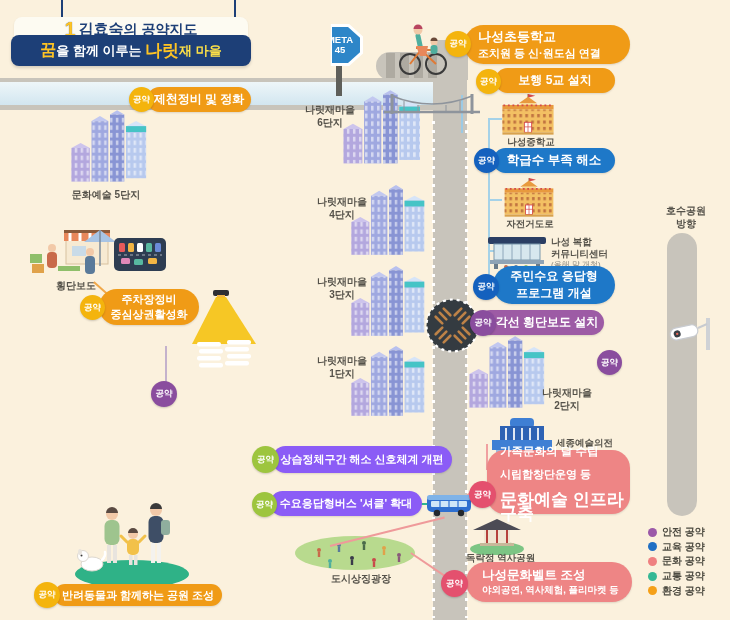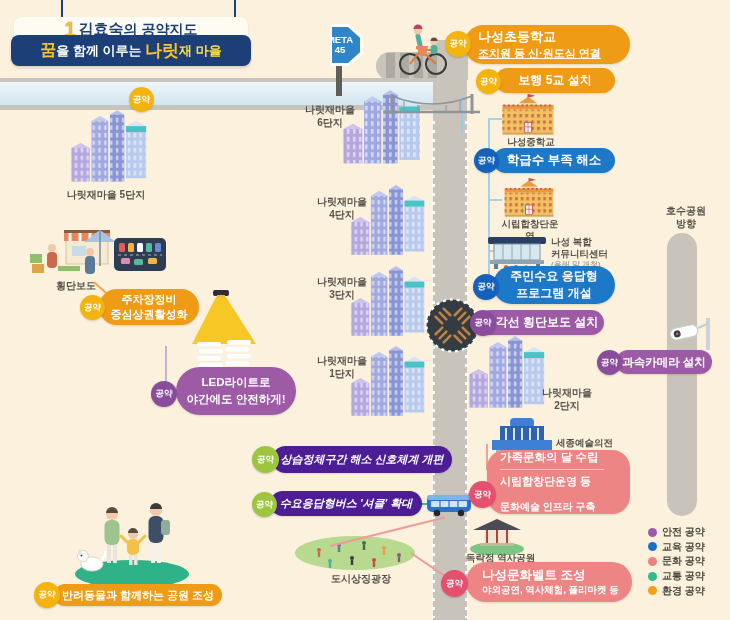--- a/index.html
+++ b/index.html
@@ -1,21 +1,21 @@
 <!DOCTYPE html>
 <html><head>
 <meta charset="utf-8">
 <style>
   html,body{margin:0;padding:0;background:#f3ece0;}
   #canvas{position:relative;width:730px;height:620px;background:#fbf1dd;font-family:"Liberation Sans",sans-serif;overflow:hidden;}
   .abs{position:absolute;}
   .pill{position:absolute;color:#fff;font-weight:bold;display:flex;flex-direction:column;justify-content:center;border-radius:20px;z-index:4;box-shadow:0 1px 2px rgba(0,0,0,.12);}
   .pill.center{align-items:center;text-align:center;}
   .pill.left{padding-left:14px;align-items:flex-start;text-align:left;}
-  .o{background:#f09b16;} .b{background:#1e78c8;} .p{background:#9d5ba5;} .t{background:#4c1d95;font-style:italic;} .k{background:#ee8585;}
+  .o{background:#f09b16;} .b{background:#1e78c8;} .p{background:#9d5ba5;} .t{background:#8b5cf6;} .k{background:#ee8585;}
   .badge{position:absolute;border-radius:50%;color:#fff;font-weight:bold;font-size:8.5px;display:flex;align-items:center;justify-content:center;z-index:5;box-shadow:0 1px 2px rgba(0,0,0,.18);}
   .bo{background:#f4b40d;} .bb{background:#1461be;} .bp{background:#8a4d9e;} .bg{background:#9dc53e;} .bk{background:#e4506e;}
   .maplabel{position:absolute;color:#55524a;font-size:10px;line-height:1.3;text-align:center;font-weight:bold;z-index:3;}
   .smlabel{position:absolute;color:#55524a;font-size:9.5px;line-height:1.25;text-align:left;font-weight:bold;z-index:3;}
   .dots{position:absolute;width:5px;background-image:radial-gradient(circle,#ffffff 1.5px,rgba(255,255,255,0) 1.8px);background-size:5px 9px;z-index:2;}
   .line{position:absolute;height:1.5px;transform-origin:left center;z-index:3;}
   .vline{position:absolute;width:1.5px;z-index:1;}
   .legendrow{display:flex;align-items:center;gap:5px;height:14.6px;}
   .ldot{width:9px;height:9px;border-radius:50%;}
   .ltext{font-size:10px;color:#4c4a40;font-weight:bold;}
@@ -148,21 +148,21 @@
     <polygon points="20,26 32,26 30,36 24,36" fill="#e8875a"></polygon>
     <circle cx="38" cy="22" r="3.5" fill="#f2c9a8"></circle>
       <path d="M34.5,21 a3.5,3.5 0 0 1 7,0" fill="#6a4a3a"></path>
     <rect x="34.5" y="25" width="7" height="9" rx="3" fill="#4fae9e"></rect>
   </svg>
 
   <svg class="abs" style="left:68px;top:106px;z-index:2;" width="84" height="84">
       <use href="#apt" width="84" height="84"></use>
     </svg>
   <div class="maplabel" style="left:58px;top:188px;width:96px;">
-    <div>나릿재마을 5단지</div>
+    <div>문화예술 5단지</div>
       <div></div>
   </div>
 
 
   <svg class="abs" style="left:28px;top:222px;z-index:2;" width="88" height="58">
     <rect x="38" y="16" width="42" height="26" fill="#f7ead2" stroke="#d8c2a0" stroke-width="1"></rect>
     <rect x="36" y="8" width="46" height="3" fill="#8a5a3a"></rect>
     <rect x="36" y="11" width="46" height="8" fill="#e8875a"></rect>
     <line x1="42" y1="11" x2="42" y2="19" stroke="#fff" stroke-width="3"></line>
       <line x1="52" y1="11" x2="52" y2="19" stroke="#fff" stroke-width="3"></line>
@@ -259,21 +259,21 @@
   <svg class="abs" style="left:500px;top:94px;z-index:3;" width="56" height="42">
       <use href="#school" width="56" height="42"></use>
     </svg>
   <div class="smlabel" style="left:504px;top:136px;width:54px;text-align:center;">
     <div>나성중학교</div>
   </div>
   <svg class="abs" style="left:502px;top:178px;z-index:3;" width="54" height="40">
       <use href="#school" width="54" height="40"></use>
     </svg>
   <div class="smlabel" style="left:500px;top:218px;width:60px;text-align:center;">
-    <div>시립합창단운영</div>
+    <div>자전거도로</div>
   </div>
 
   <svg class="abs" style="left:486px;top:230px;z-index:3;" width="62" height="40">
     <rect x="2" y="7" width="58" height="7" rx="2" fill="#2b3e63"></rect>
     <rect x="8" y="14" width="46" height="16" fill="#d7e7ee" stroke="#7b98ac" stroke-width="1"></rect>
     <line x1="17" y1="14" x2="17" y2="30" stroke="#7b98ac" stroke-width="0.8"></line>
       <line x1="26" y1="14" x2="26" y2="30" stroke="#7b98ac" stroke-width="0.8"></line>
       <line x1="35" y1="14" x2="35" y2="30" stroke="#7b98ac" stroke-width="0.8"></line>
       <line x1="44" y1="14" x2="44" y2="30" stroke="#7b98ac" stroke-width="0.8"></line>
     <rect x="4" y="30" width="54" height="4" fill="#8fa3b5"></rect>
@@ -401,27 +401,30 @@
   <div class="line" style="left:94px;top:281px;width:17px;background:#f0a84a;transform:rotate(42deg);"></div>
   <div class="vline" style="left:165px;top:346px;height:36px;background:#c4b2cc;"></div>
   <div class="line" style="left:330px;top:545px;width:118px;background:#ef9a9a;transform:rotate(-14deg);"></div>
   <div class="line" style="left:411px;top:552px;width:48px;background:#ef9a9a;transform:rotate(34deg);"></div>
   <div class="line" style="left:451px;top:509px;width:27px;background:#ef9a9a;transform:rotate(-42deg);"></div>
   <div class="line" style="left:420px;top:503px;width:9px;background:#2fb490;height:2px;"></div>
 
   <div class="badge bo" style="left:129px;top:87px;width:25px;height:25px;">
       <span>공약</span>
     </div>
+  <div class="pill o center" style="left:147px;top:87px;width:104px;height:25px;font-size:12px;">
+      <div>제천정비 및 정화</div>
+    </div>
 
   <div class="badge bo" style="left:445px;top:31px;width:26px;height:26px;">
       <span>공약</span>
     </div>
   <div class="pill o left" style="left:464px;top:25px;width:152px;height:39px;">
     <div style="font-size:13px;">나성초등학교</div>
-    <div style="font-size:11px;text-decoration:underline;">조치원 등 신·원도심 연결</div>
+    <div style="font-size:11px;">조치원 등 신·원도심 연결</div>
   </div>
 
   <div class="badge bo" style="left:476px;top:69px;width:25px;height:25px;">
       <span>공약</span>
     </div>
   <div class="pill o center" style="left:495px;top:68px;width:120px;height:25px;font-size:12px;">
       <div>보행 5교 설치</div>
     </div>
 
   <div class="badge bb" style="left:474px;top:148px;width:25px;height:25px;">
@@ -442,39 +445,32 @@
   <div class="badge bp" style="left:470px;top:310px;width:26px;height:26px;">
       <span>공약</span>
     </div>
   <div class="pill p center" style="left:478px;top:310px;width:126px;height:25px;font-size:12px;">
       <div>대각선 횡단보도 설치</div>
     </div>
 
   <div class="badge bp" style="left:597px;top:350px;width:25px;height:25px;">
       <span>공약</span>
     </div>
-  <div class="pill p center" style="left:616px;top:350px;width:96px;height:24px;font-size:11.5px;">
-      <div>과속카메라 설치</div>
-    </div>
 
   <div class="badge bo" style="left:80px;top:295px;width:25px;height:25px;">
       <span>공약</span>
     </div>
   <div class="pill o center" style="left:99px;top:289px;width:100px;height:36px;font-size:11px;line-height:15px;">
     <div>주차장정비</div>
     <div>중심상권활성화</div>
   </div>
 
   <div class="badge bp" style="left:151px;top:381px;width:26px;height:26px;">
       <span>공약</span>
     </div>
-  <div class="pill p center" style="left:176px;top:367px;width:120px;height:48px;font-size:11.5px;line-height:17px;border-radius:24px;">
-    <div>LED라이트로</div>
-    <div>야간에도 안전하게!</div>
-  </div>
 
   <div class="badge bg" style="left:252px;top:446px;width:27px;height:27px;">
       <span>공약</span>
     </div>
   <div class="pill t center" style="left:272px;top:446px;width:180px;height:27px;font-size:11px;">
       <div>상습정체구간 해소 신호체계 개편</div>
     </div>
 
   <div class="badge bg" style="left:252px;top:492px;width:25px;height:25px;">
       <span>공약</span>
@@ -483,21 +479,21 @@
       <div>수요응답형버스 '셔클' 확대</div>
     </div>
 
   <div class="badge bk" style="left:469px;top:481px;width:27px;height:27px;">
       <span>공약</span>
     </div>
   <div class="pill k left" style="left:487px;top:450px;width:130px;height:64px;border-radius:18px;padding-left:13px;">
     <div style="font-size:11.5px;">가족문화의 달 수립</div>
     <div style="width:104px;height:1px;background:rgba(255,255,255,.55);margin:4px 0;"></div>
     <div style="font-size:11px;line-height:14px;">시립합창단운영 등</div>
-    <div style="font-size:10px;line-height:14px;margin-top:12px;">문화예술 인프라 구축</div>
+    <div style="font-size:17px;line-height:14px;margin-top:12px;">문화예술 인프라 구축</div>
   </div>
 
   <div class="badge bk" style="left:441px;top:570px;width:27px;height:27px;">
       <span>공약</span>
     </div>
   <div class="pill k left" style="left:466px;top:562px;width:150px;height:40px;border-radius:20px;padding-left:16px;">
     <div style="font-size:12.5px;">나성문화벨트 조성</div>
     <div style="font-size:9.5px;">야외공연, 역사체험, 플리마켓 등</div>
   </div>
 

